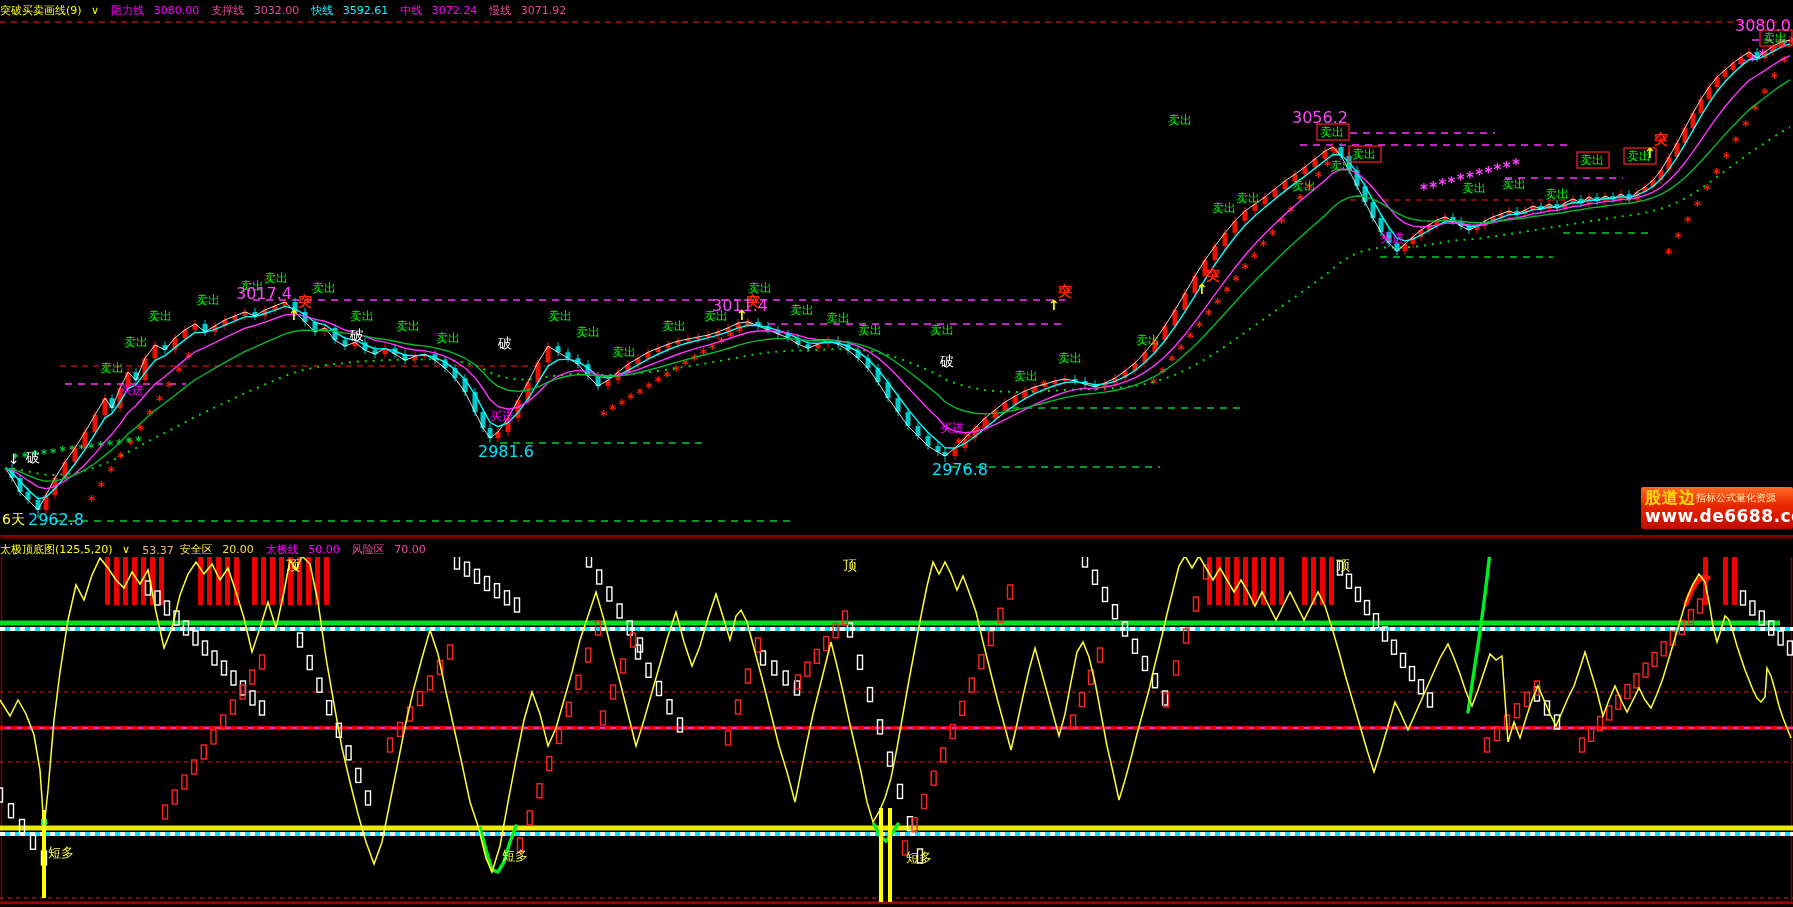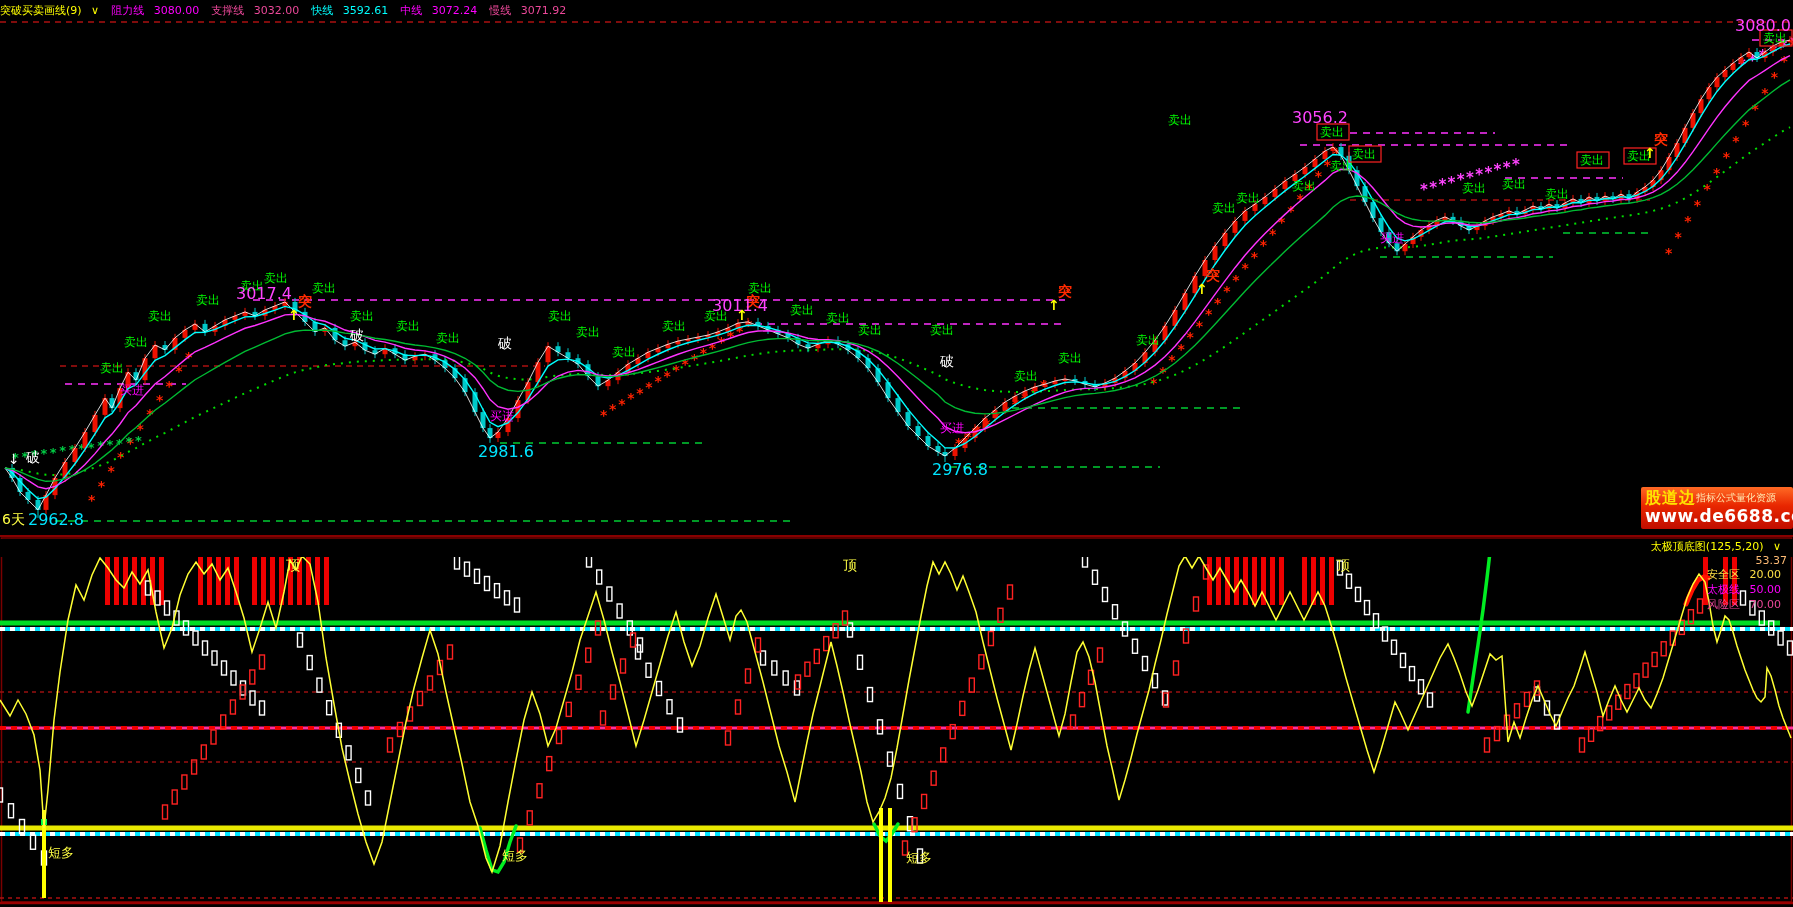--- a/index.html
+++ b/index.html
@@ -618,21 +618,21 @@
       <text x="712" y="311" fill="#ff44ff" font-size="16">3011.4</text>
       <text x="1292" y="123" fill="#ff44ff" font-size="16">3056.2</text>
       <text x="1735" y="31" fill="#ff44ff" font-size="16">3080.0</text>
       <text x="28" y="525" fill="#00e5ff" font-size="16">2962.8</text>
       <text x="478" y="457" fill="#00e5ff" font-size="16">2981.6</text>
       <text x="932" y="475" fill="#00e5ff" font-size="16">2976.8</text>
       <text x="2" y="524" fill="#ffff44" font-size="14">6天</text>
       <line x1="0" y1="536" x2="1793" y2="536" stroke="#880000" stroke-width="2"></line>
     </svg>
 
-  <div class="hdr" style="top:539px;z-index:6;flex-direction:column;">
+  <div class="hdr" style="top:539px;z-index:6;">
     <span class="drop">
       <span>太极顶底图(125,5,20)</span>
       <span>∨</span>
     </span>
     <span class="pair c-white">53.37</span>
     <span class="pair c-yellow"><span>安全区</span> <span>20.00</span></span>
     <span class="pair c-magenta"><span>太极线</span> <span>50.00</span></span>
     <span class="pair c-green"><span>风险区</span> <span>70.00</span></span>
   </div>
 

